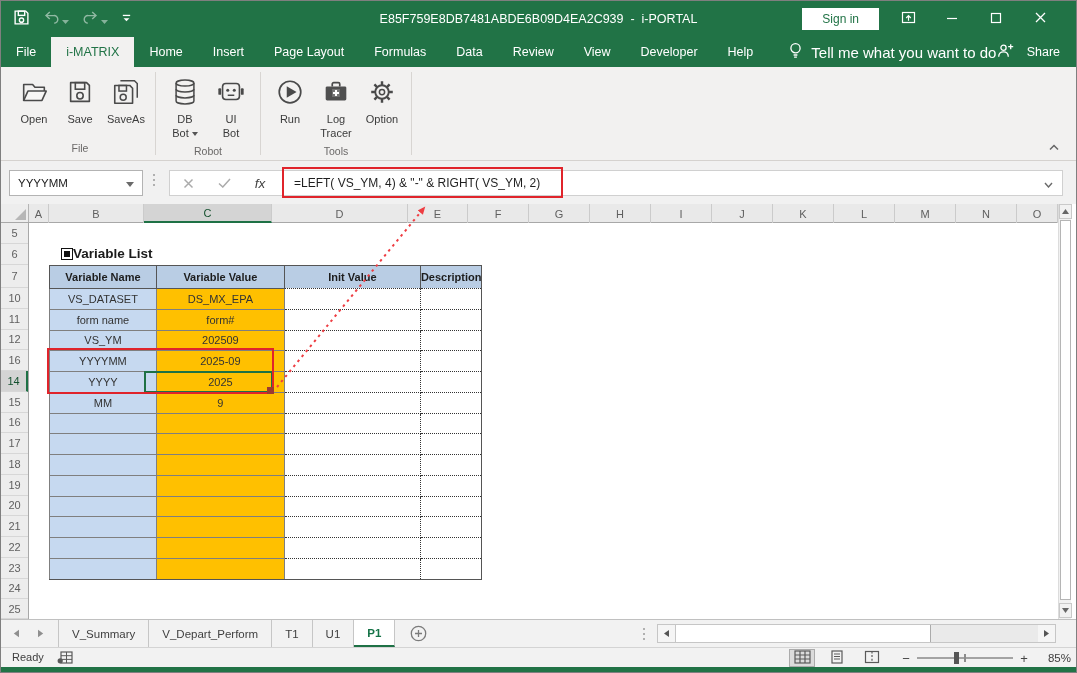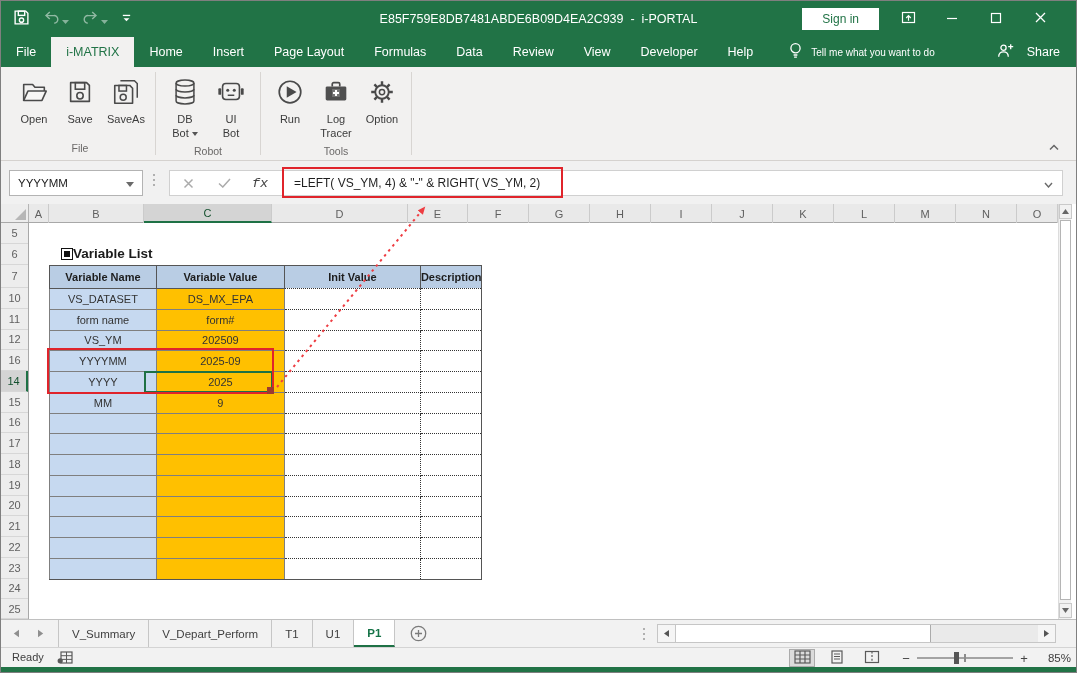--- a/index.html
+++ b/index.html
@@ -15,21 +15,21 @@
   .muted{opacity:.5}
   .title-text{position:absolute;left:0;right:0;top:0;height:36px;display:flex;align-items:center;justify-content:center;font-size:12.5px;z-index:1;white-space:pre}
   .signin{position:absolute;right:197px;top:7px;height:22px;padding:0 20px;background:#fff;color:#217346;font-size:12px;display:flex;align-items:center;border:none;z-index:3}
   .wctrls{position:absolute;right:14px;top:0;height:36px;display:flex;align-items:center;gap:0;z-index:3}
   .wc{width:44px;height:36px;display:flex;align-items:center;justify-content:center}
 
   
   .tabrow{position:absolute;left:0;top:36px;width:100%;height:30px;background:#217346;display:flex;align-items:stretch;color:#fff}
   .rtab{display:flex;align-items:center;padding:0 15px;font-size:12.5px}
   .rtab.active{background:#f2f1f0;color:#217346}
-  .tellme{display:flex;align-items:center;gap:8px;margin-left:20px;font-size:10px}
+  .tellme{display:flex;align-items:center;gap:8px;margin-left:20px;font-size:15px}
   .share{display:flex;align-items:center;gap:13px;margin-left:auto;margin-right:16px;font-size:12.5px}
 
   
   .ribbon{position:absolute;left:0;top:66px;width:100%;height:94px;background:#f2f1f0;border-bottom:1px solid #d5d2cf}
   .rgroups{display:flex;height:100%;padding-left:4px}
   .rgroup{display:flex;flex-direction:column;padding:2px 6px 1px}
   .rbtns{flex:1;display:flex;align-items:flex-start}
   .rbtn{min-width:46px;display:flex;flex-direction:column;align-items:center;padding:7px 2px 0;font-size:11px;color:#3b3b3b;text-align:center;line-height:1.3}
   .rbtn .ric{height:36px;display:flex;align-items:center}
   .glabel{text-align:center;font-size:10.5px;color:#6a6867;padding:4px 0 5px}
@@ -38,21 +38,21 @@
   .collapse{position:absolute;right:16px;bottom:5px}
 
   
   .formularow{position:absolute;left:0;top:160px;width:100%;height:43px;background:#f1f1f1}
   .namebox{position:absolute;left:8px;top:9px;width:134px;height:26px;background:#fff;border:1px solid #b3b3b3;font-size:11.5px;color:#222;display:flex;align-items:center;padding:0 8px}
   .namebox .nbdd{margin-left:auto}
   .vdots{position:absolute;left:152px;top:13px;display:flex;flex-direction:column;gap:3px}
   .vdots i{width:2px;height:2px;border-radius:50%;background:#9a9a9a}
   .fpanel{position:absolute;left:168px;top:9px;width:894px;height:26px;background:#fff;border:1px solid #d0d0d0;display:flex;align-items:center}
   .fic{width:36px;display:flex;align-items:center;justify-content:center}
-  .fx{font-style:italic;font-family:Liberation Mono, monospace;color:#444;font-size:13.5px}
+  .fx{font-style:italic;font-family:Liberation Sans, sans-serif;color:#444;font-size:13.5px}
   .ftext{margin-left:16px;font-size:12px;color:#1f1f1f;white-space:pre}
   .fchev{margin-left:auto;padding-right:9px}
   .fredbox{position:absolute;left:281px;top:6px;width:281px;height:31px;border:2px solid #e0242b;pointer-events:none;z-index:4}
 
   
   .colheaders{position:absolute;left:0;top:203px;width:1057px;height:19px;display:flex;background:#e9e9e9;border-bottom:1px solid #a8a8a8;font-size:11px;color:#5f5f5f}
   .corner{width:28px;position:relative;border-right:1px solid #b5b5b5;background:#ededed;flex:none}
   .corner .tri{position:absolute;right:2px;bottom:2px;width:0;height:0;border-left:11px solid transparent;border-bottom:11px solid #b7b7b7}
   .colh{display:flex;align-items:center;justify-content:center;border-right:1px solid #cbcbcb;flex:none;height:19px}
   .colh.sel{background:#d4d4d4;color:#14502e;border-bottom:2px solid #1e7145}

